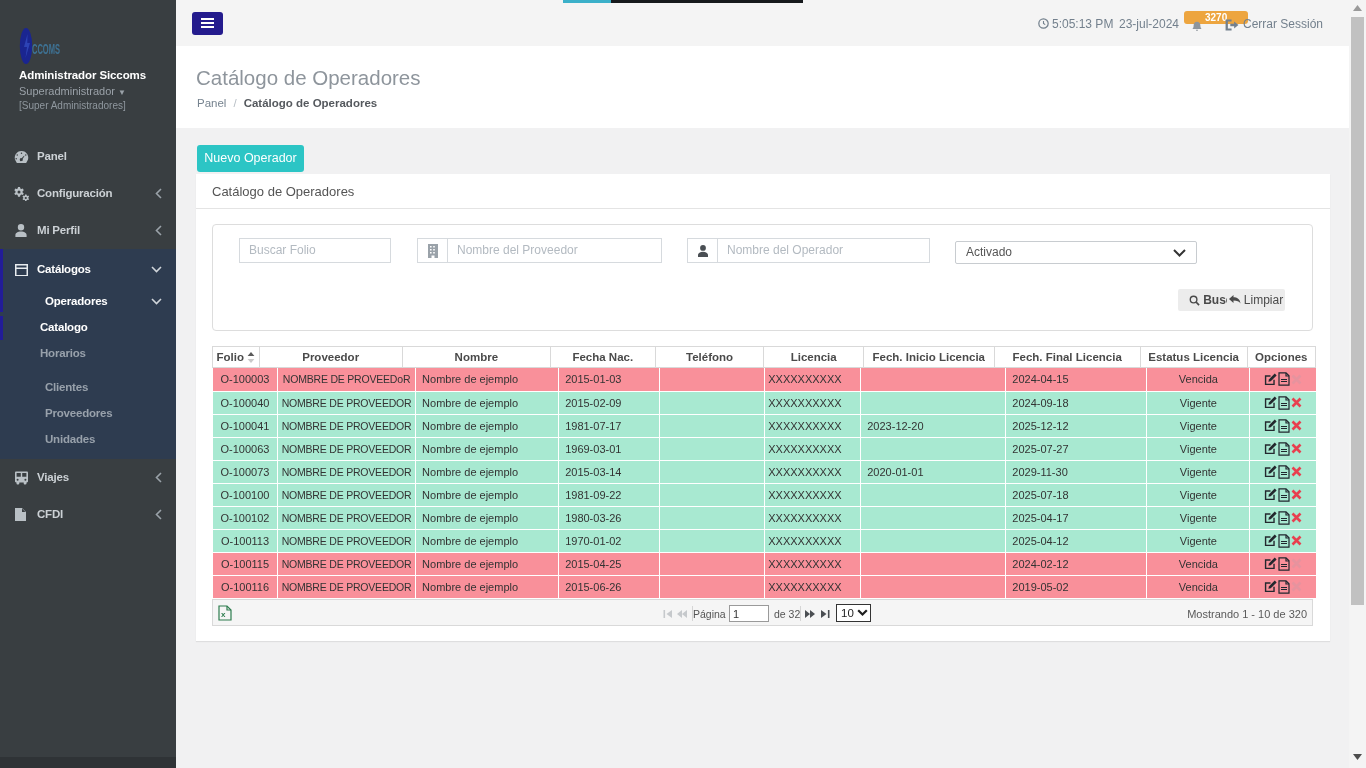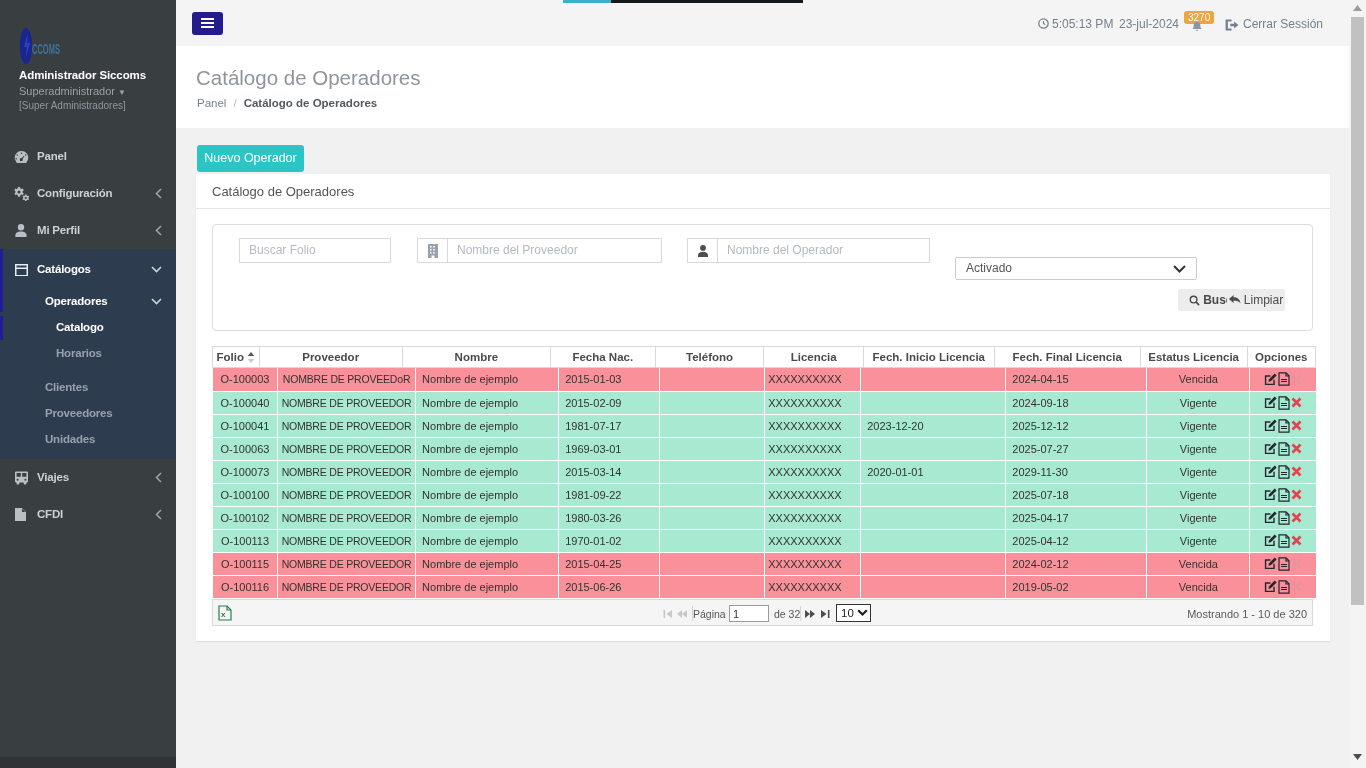--- a/index.html
+++ b/index.html
@@ -15,46 +15,46 @@
 .uname { color:#ffffff; font-weight:bold; font-size:11.5px; letter-spacing:-0.1px; }
 .urole { color:#9aa1a8; font-size:11px; margin-top:4px; }
 .ugroup { color:#8f979e; font-size:10px; margin-top:3px; }
 .menu { position:absolute; top:138px; left:0; width:176px; }
 .mitem { position:relative; height:37px; line-height:37px; color:#ccd1d5; font-size:11.5px; letter-spacing:-0.2px; font-weight:bold; padding-left:37px; }
 .mitem .ico { position:absolute; left:14px; top:0; width:16px; height:37px; display:flex; align-items:center; color:#aeb5bb; }
 .chev { position:absolute; right:14px; top:0; height:100%; display:flex; align-items:center; }
 .activeblock { background:#2e3c50; position:relative; }
 .stripe { position:absolute; left:0; width:3px; background:#221c98; }
 .sub2 { height:26px; line-height:26px; padding-left:45px; font-size:11.5px; letter-spacing:-0.2px; color:#98a1ab; position:relative; font-weight:bold; }
-.sub3 { height:26px; line-height:26px; padding-left:56px; font-size:11.5px; letter-spacing:-0.2px; color:#98a1ab; position:relative; font-weight:bold; }
+.sub3 { height:26px; line-height:26px; padding-left:40px; font-size:11.5px; letter-spacing:-0.2px; color:#98a1ab; position:relative; font-weight:bold; }
 .bwhite { color:#ffffff; font-weight:bold; }
 
 
 .main { position:absolute; left:176px; top:0; width:1173px; height:768px; background:#f1f1f2; }
 .topbar { position:absolute; left:0; top:0; width:1173px; height:46px; background:#f4f4f4; }
 .hamb { position:absolute; left:16px; top:12px; width:31px; height:23px; background:#241b8d; border-radius:3px; }
 .hamb .l { position:absolute; left:9px; width:13px; height:2px; background:#fff; }
 .tri { position:absolute; color:#73808d; font-size:12px; top:17px; white-space:nowrap; }
-.badge { position:absolute; left:1008px; top:11px; background:#eda53f; color:#fff; font-size:10px; font-weight:normal; padding:1px 4px; border-radius:3px; }
+.badge { position:absolute; left:1008px; top:11px; background:#eda53f; color:#fff; font-size:10px; font-weight:bold; padding:1px 21px; border-radius:3px; }
 
 .headsec { position:absolute; left:0; top:46px; width:1173px; height:82px; background:#ffffff; }
 .ptitle { position:absolute; left:20px; top:20px; font-size:20.5px; color:#8e959c; }
 .crumb { position:absolute; left:21px; top:51px; font-size:11.5px; color:#76838f; }
 .crumb b { color:#55595e; }
 .crumb .sep { color:#b6bdc4; margin:0 7px; }
 
 .content { position:absolute; left:0; top:128px; width:1173px; height:640px; background:#f1f1f2; }
 .btn-new { position:absolute; left:21px; top:17px; width:107px; height:27px; background:#2cc5c5; color:#fdffff; font-size:12.5px; text-align:center; line-height:27px; border-radius:3px; white-space:nowrap; }
 .card { position:absolute; left:20px; top:46px; width:1134px; height:467px; background:#ffffff; box-shadow:0 1px 1px rgba(0,0,0,.08); }
 .card-h { height:35px; border-bottom:1px solid #e4e4e4; line-height:35px; padding-left:16px; font-size:13px; color:#545454; }
 .filter { position:absolute; left:16px; top:50px; width:1101px; height:107px; border:1px solid #ddd; border-radius:4px; }
 .inp { position:absolute; top:13px; height:25px; border:1px solid #d6dade; background:#fff; color:#b3bac1; font-size:12px; }
 .inp .ph { padding-left:9px; line-height:23px; }
 .addon { position:absolute; top:0; bottom:0; left:0; width:30px; border-right:1px solid #d6dade; display:flex; align-items:center; justify-content:center; }
-.fsel { position:absolute; top:32px; left:742px; width:242px; height:23px; border:1px solid #c8ccd0; border-radius:2px; color:#555; font-size:12px; line-height:21px; padding-left:10px; background:#fff; }
+.fsel { position:absolute; top:16px; left:742px; width:242px; height:23px; border:1px solid #c8ccd0; border-radius:2px; color:#555; font-size:12px; line-height:21px; padding-left:10px; background:#fff; }
 .fbtn { position:absolute; top:64px; height:22px; background:#ececec; color:#4a4a4a; font-size:12px; display:flex; align-items:center; justify-content:center; border-radius:2px; }
 
 
 table.grid { position:absolute; left:16px; top:172px; border-collapse:collapse; font-size:11px; color:#333; table-layout:fixed; width:1104px; }
 table.grid th { background:#fff; font-weight:bold; color:#4a4a4a; font-size:11.5px; height:21px; border:1px solid #d9d9d9; white-space:nowrap; overflow:hidden; }
 table.grid td { height:23px; border-left:1px solid rgba(255,255,255,.75); border-bottom:1px solid rgba(255,255,255,.55); padding:0 6px; white-space:nowrap; overflow:hidden; }
 tr.red td { background:#f9909a; }
 tr.green td { background:#a8e9d1; }
 .tc { text-align:center; }
 .pager { position:absolute; left:16px; top:425px; width:1101px; height:27px; background:#f5f5f5; border:1px solid #d9d9d9; font-size:13px; color:#5a5a5a; }

